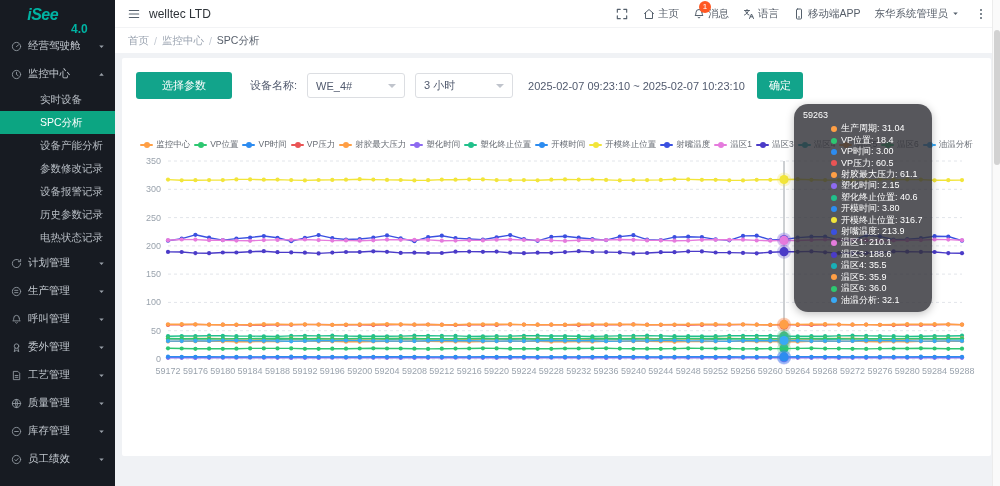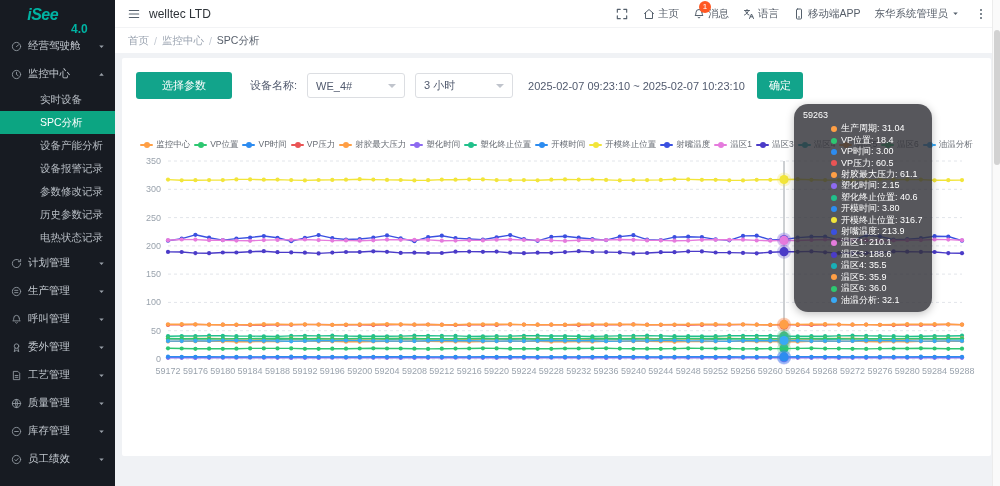--- a/index.html
+++ b/index.html
@@ -127,22 +127,22 @@
           <span class="glabel">监控中心</span>
           <span class="caret">
             <svg viewBox="0 0 24 24" fill="none" stroke="currentColor" stroke-width="2" stroke-linecap="round" stroke-linejoin="round">
               <path d="M6 15l6-7 6 7z" fill="currentColor" stroke="none"></path>
             </svg>
           </span>
         </div>
         <div class="menu-sub"><span>实时设备</span></div>
         <div class="menu-sub active"><span>SPC分析</span></div>
         <div class="menu-sub"><span>设备产能分析</span></div>
+        <div class="menu-sub"><span>参数修改记录</span></div>
         <div class="menu-sub"><span>设备报警记录</span></div>
-        <div class="menu-sub"><span>参数修改记录</span></div>
         <div class="menu-sub"><span>历史参数记录</span></div>
         <div class="menu-sub"><span>电热状态记录</span></div>
         <div class="menu-group">
           <span class="gi">
             <svg viewBox="0 0 24 24" fill="none" stroke="currentColor" stroke-width="2" stroke-linecap="round" stroke-linejoin="round">
               <path d="M21 12a9 9 0 1 1-3-6.7"></path>
               <path d="M21 3v5h-5"></path>
             </svg>
           </span>
           <span class="glabel">计划管理</span>

